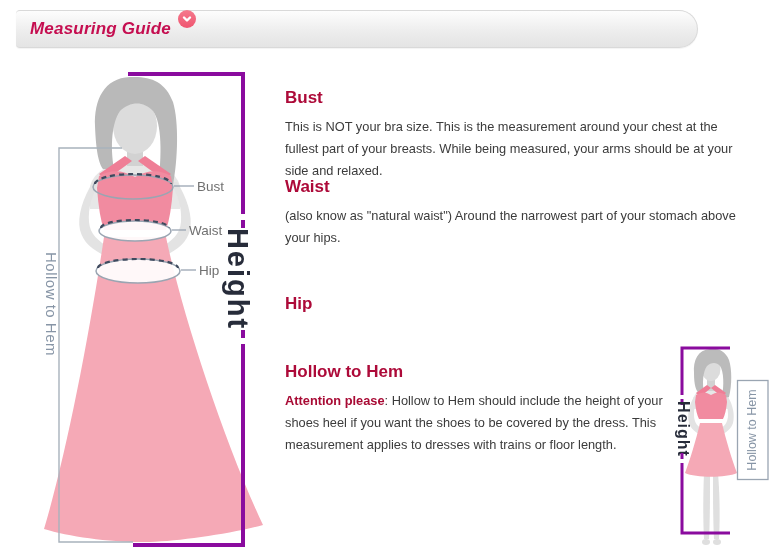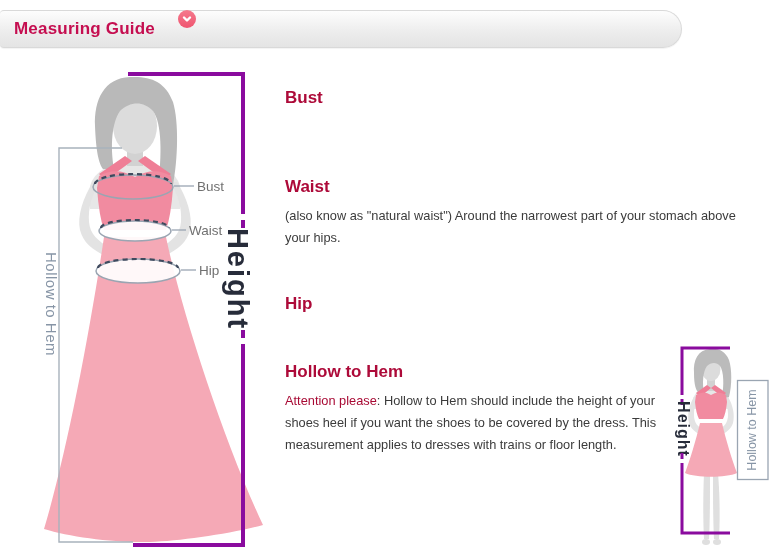--- a/index.html
+++ b/index.html
@@ -1,39 +1,40 @@
 <!DOCTYPE html>
 <html><head>
 <meta charset="utf-8">
 <style>
   * { margin:0; padding:0; box-sizing:border-box; }
   html,body { width:778px; height:553px; background:#ffffff; overflow:hidden;
               font-family:"Liberation Sans", sans-serif; position:relative; }
 
   
   .header-bar{
-    position:absolute; left:0; top:10px; width:682px; height:38px;
+    position:absolute; left:16px; top:10px; width:682px; height:38px;
     background:linear-gradient(#fdfdfd,#ececec 60%,#e4e4e4);
     border:1px solid #d9d9d9; border-left:none;
     border-radius:4px 19px 19px 4px;
     display:flex; align-items:center;
     box-shadow:0 1px 1px rgba(0,0,0,0.05);
+    font-style:italic;
   }
   .header-title{ font-size:17px; font-weight:bold; color:#c50e50; padding-left:14px; letter-spacing:0.2px; }
   .chevron-btn{
     position:absolute; left:178px; top:10px; width:18px; height:18px; border-radius:50%;
     background:linear-gradient(#f57a8d,#ef5570); border:none; cursor:pointer;
     display:flex; align-items:center; justify-content:center;
   }
 
   
   .section{ position:absolute; left:285px; }
   .section h2{ font-size:17px; font-weight:bold; color:#ad0a39; margin:0 0 8px 0; }
   .section p{ font-size:12.8px; line-height:22px; color:#3b3b3b; white-space:pre; margin:0; }
-  .attention{ font-weight:normal; color:#a80a34; }
+  .attention{ font-weight:bold; color:#a80a34; }
 
   .sec-bust   { top:88px; }
   .sec-waist  { top:177px; }
   .sec-hip    { top:294px; }
   .sec-hollow { top:362px; }
 
   .diagram-large{ position:absolute; left:30px; top:64px; }
   .diagram-small{ position:absolute; left:660px; top:335px; }
 
   svg text{ font-family:"Liberation Sans", sans-serif; }
@@ -106,20 +107,23 @@
     <polyline points="98,10 213,10 213,150" fill="none" stroke="#8a0b9e" stroke-width="4"></polyline>
     <line x1="213" y1="156" x2="213" y2="164" stroke="#8a0b9e" stroke-width="4"></line>
     <text transform="translate(206,215) rotate(90)" text-anchor="middle" dominant-baseline="middle" class="height-label-big">Height</text>
     <line x1="213" y1="266" x2="213" y2="274" stroke="#8a0b9e" stroke-width="4"></line>
     <polyline points="213,280 213,481 103,481" fill="none" stroke="#8a0b9e" stroke-width="4"></polyline>
   </g>
 </svg>
 
 <div class="section sec-bust">
   <h2>Bust</h2>
+  <p>This is NOT your bra size. This is the measurement around your chest at the
+fullest part of your breasts. While being measured, your arms should be at your
+side and relaxed.</p>
 </div>
 
 <div class="section sec-waist">
   <h2>Waist</h2>
   <p>(also know as "natural waist") Around the narrowest part of your stomach above
 your hips.</p>
 </div>
 
 <div class="section sec-hip">
   <h2>Hip</h2>

